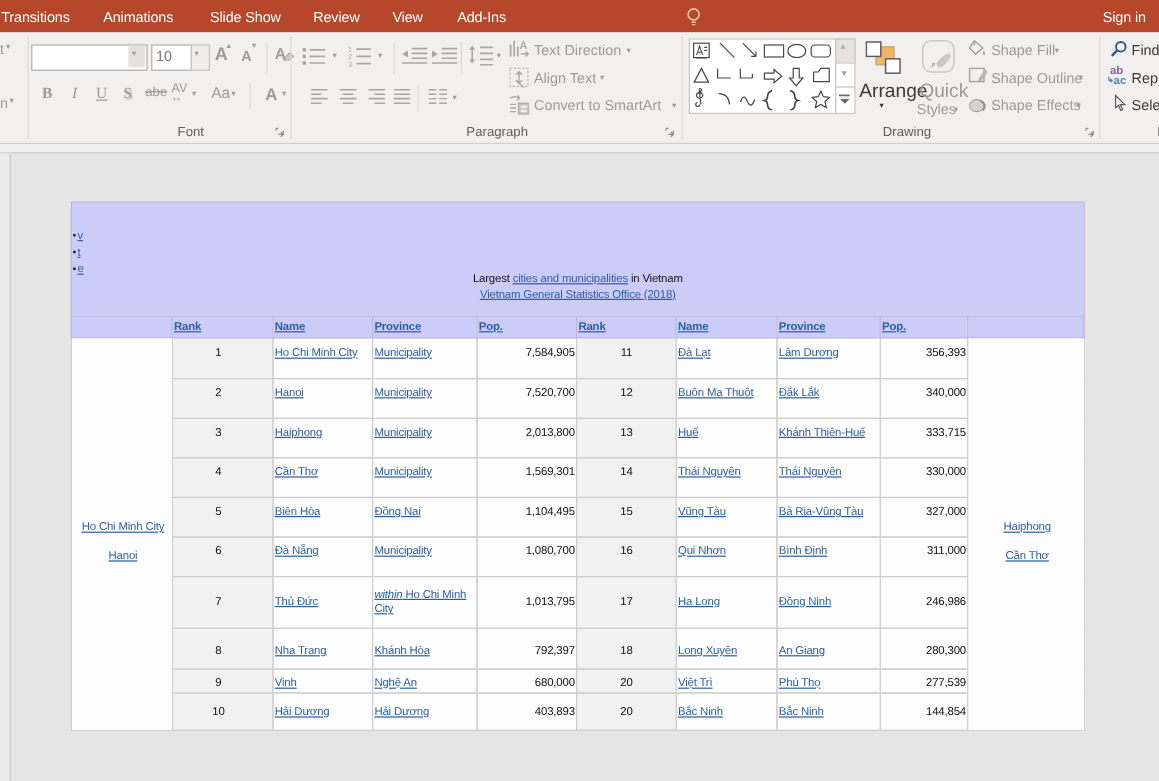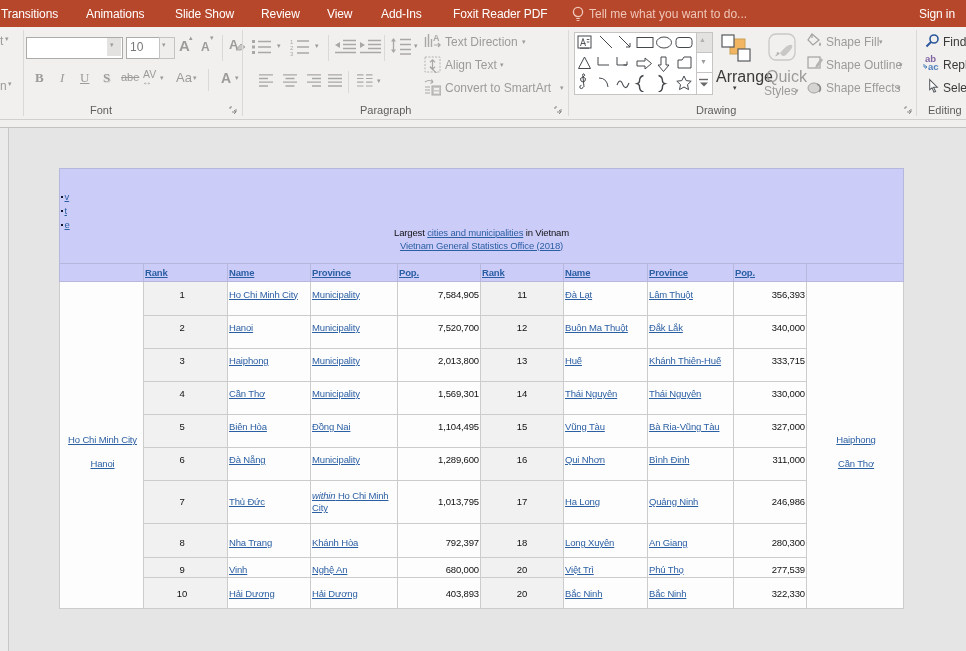--- a/index.html
+++ b/index.html
@@ -5,21 +5,21 @@
   html,body{margin:0;padding:0;}
   body{font-family:"Liberation Sans",sans-serif; width:966px;height:651px;overflow:hidden;position:relative;background:#e5e5e5;}
   .abs{position:absolute;}
   
   #topbar{position:absolute;left:0;top:0;width:966px;height:27px;background:#b7472a;}
   #topbar .tab{position:absolute;top:0;height:27px;line-height:28px;color:#fff;font-size:12px;letter-spacing:-0.1px;white-space:nowrap;}
   #tellme{position:absolute;top:0;height:27px;line-height:28px;color:#efc7ba;font-size:12px;white-space:nowrap;}
   
   #ribbon{position:absolute;left:0;top:27px;width:966px;height:92px;background:#f1f0ee;border-bottom:1px solid #d2d0ce;}
   .gsep{position:absolute;top:3px;height:86px;width:1px;background:#dbd9d7;}
-  .glabel{position:absolute;top:77px;height:14px;font-size:11px;color:#5f5e5d;text-align:left;white-space:nowrap;}
+  .glabel{position:absolute;top:77px;height:14px;font-size:11px;color:#5f5e5d;text-align:right;white-space:nowrap;}
   .launch{position:absolute;top:79px;width:10px;height:10px;}
   .gray{color:#9c9b9a;}
   .dk{color:#3b3a39;}
   .icon{position:absolute;}
   #strip2{position:absolute;left:0;top:120px;width:966px;height:7px;background:#f0efee;border-bottom:1px solid #c3c2c1;}
   
   #canvas{position:absolute;left:0;top:128px;width:966px;height:523px;background:#e5e5e5;}
   #leftpane{position:absolute;left:0;top:128px;width:8px;height:523px;background:#ebebeb;border-right:1px solid #c9c8c7;}
   
   #tbl{position:absolute;left:59px;top:168px;width:845px;table-layout:fixed;border-collapse:collapse;font-size:9.5px;letter-spacing:-0.15px;color:#111;}
@@ -42,26 +42,24 @@
 </style>
 </head>
 <body>
   <div id="topbar">
     <span class="tab" style="left:1px">Transitions</span>
     <span class="tab" style="left:86px">Animations</span>
     <span class="tab" style="left:175px">Slide Show</span>
     <span class="tab" style="left:261px">Review</span>
     <span class="tab" style="left:327px">View</span>
     <span class="tab" style="left:381px">Add-Ins</span>
-    <span class="tab" style="left:453px">Foxit Reader PDF</span>
     <svg class="abs" style="left:571px;top:6px" width="14" height="16" viewBox="0 0 14 16">
       <circle cx="7" cy="6" r="4.6" fill="none" stroke="#efc7ba" stroke-width="1.3"></circle>
       <path d="M5.2 12.5h3.6M5.6 14.5h2.8" stroke="#efc7ba" stroke-width="1.2" fill="none"></path>
     </svg>
-    <span id="tellme" style="left:589px">Tell me what you want to do...</span>
     <span class="tab" style="left:919px">Sign in</span>
   </div>
 
   <div id="ribbon">
 
     <span class="abs gray" style="left:0;top:7px;font-size:12px">t</span>
     <span class="abs gray" style="left:5px;top:8px;font-size:7px">▾</span>
     <span class="abs gray" style="left:0;top:52px;font-size:12px">n</span>
     <span class="abs gray" style="left:8px;top:53px;font-size:7px">▾</span>
     <div class="gsep" style="left:23px"></div>
@@ -347,21 +345,21 @@
       <td rowspan="10" style="position:relative">
         <div class="sidelink" style="top:152px"><a href="#">Ho Chi Minh City</a></div>
         <div class="sidelink" style="top:176px"><a href="#">Hanoi</a></div>
       </td>
       <td class="rk rkl">1</td>
         <td><a href="#">Ho Chi Minh City</a></td>
         <td><a href="#">Municipality</a></td>
         <td class="pop">7,584,905</td>
       <td class="rk">11</td>
         <td><a href="#">Đà Lạt</a></td>
-        <td><a href="#">Lâm Thuột</a></td>
+        <td><a href="#">Lâm Dương</a></td>
         <td class="pop">356,393</td>
       <td rowspan="10" style="position:relative">
         <div class="sidelink" style="top:152px"><a href="#">Haiphong</a></div>
         <div class="sidelink" style="top:176px"><a href="#">Cần Thơ</a></div>
       </td>
     </tr>
     <tr class="u" style="height:33px">
         <td class="rk rkl">2</td>
         <td><a href="#">Hanoi</a></td>
         <td><a href="#">Municipality</a></td>
@@ -398,34 +396,34 @@
         <td class="pop">1,104,495</td>
         <td class="rk">15</td>
         <td><a href="#">Vũng Tàu</a></td>
         <td><a href="#">Bà Rịa-Vũng Tàu</a></td>
         <td class="pop">327,000</td>
       </tr>
     <tr class="u" style="height:33px">
         <td class="rk rkl">6</td>
         <td><a href="#">Đà Nẵng</a></td>
         <td><a href="#">Municipality</a></td>
-        <td class="pop">1,289,600</td>
+        <td class="pop">1,080,700</td>
         <td class="rk">16</td>
         <td><a href="#">Qui Nhơn</a></td>
         <td><a href="#">Bình Định</a></td>
         <td class="pop">311,000</td>
       </tr>
     <tr class="r7" style="height:43px">
         <td class="rk rkl">7</td>
         <td><a href="#">Thủ Đức</a></td>
         <td><a href="#"><i>within</i> Ho Chi Minh City</a></td>
         <td class="pop">1,013,795</td>
         <td class="rk">17</td>
         <td><a href="#">Ha Long</a></td>
-        <td><a href="#">Quảng Ninh</a></td>
+        <td><a href="#">Đồng Ninh</a></td>
         <td class="pop">246,986</td>
       </tr>
     <tr class="d" style="height:34px">
         <td class="rk rkl">8</td>
         <td><a href="#">Nha Trang</a></td>
         <td><a href="#">Khánh Hòa</a></td>
         <td class="pop">792,397</td>
         <td class="rk">18</td>
         <td><a href="#">Long Xuyên</a></td>
         <td><a href="#">An Giang</a></td>
@@ -442,16 +440,16 @@
         <td class="pop">277,539</td>
       </tr>
     <tr style="height:31px">
         <td class="rk rkl">10</td>
         <td><a href="#">Hải Dương</a></td>
         <td><a href="#">Hải Dương</a></td>
         <td class="pop">403,893</td>
         <td class="rk">20</td>
         <td><a href="#">Bắc Ninh</a></td>
         <td><a href="#">Bắc Ninh</a></td>
-        <td class="pop">322,330</td>
+        <td class="pop">144,854</td>
       </tr>
   </tbody>
   </table>
 
 </body></html>

